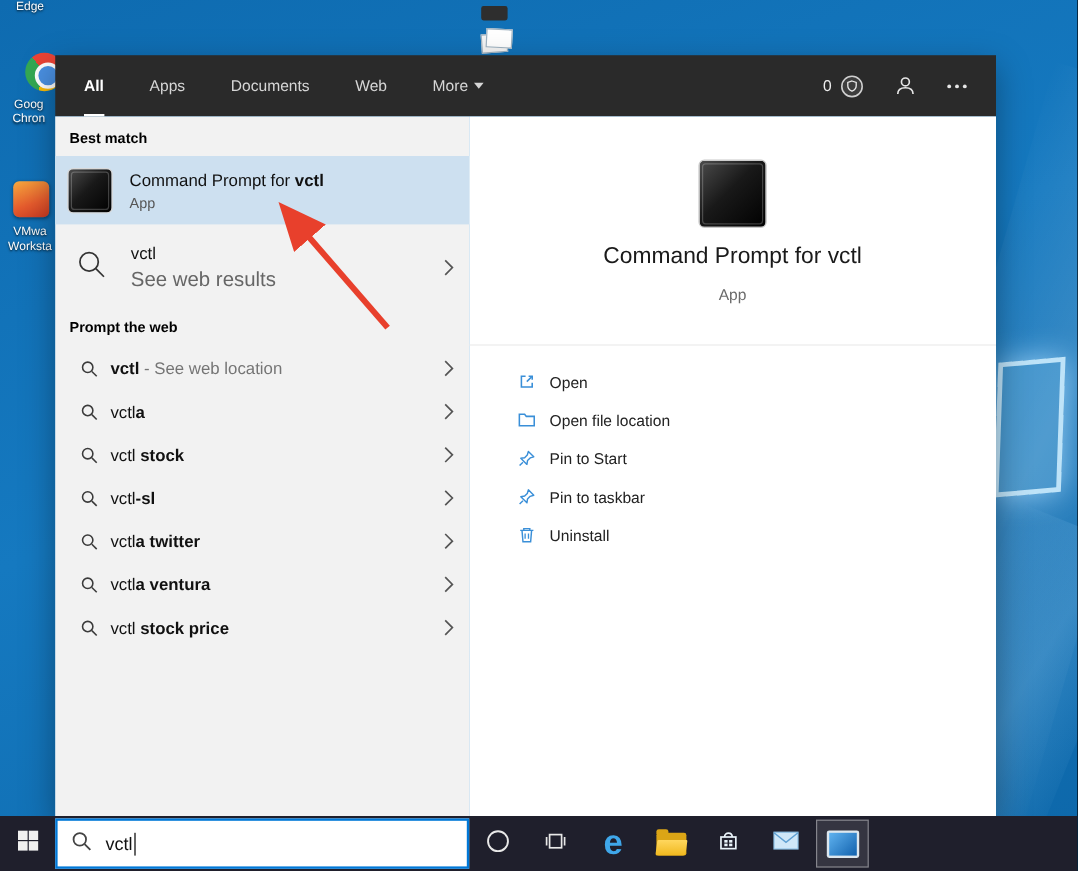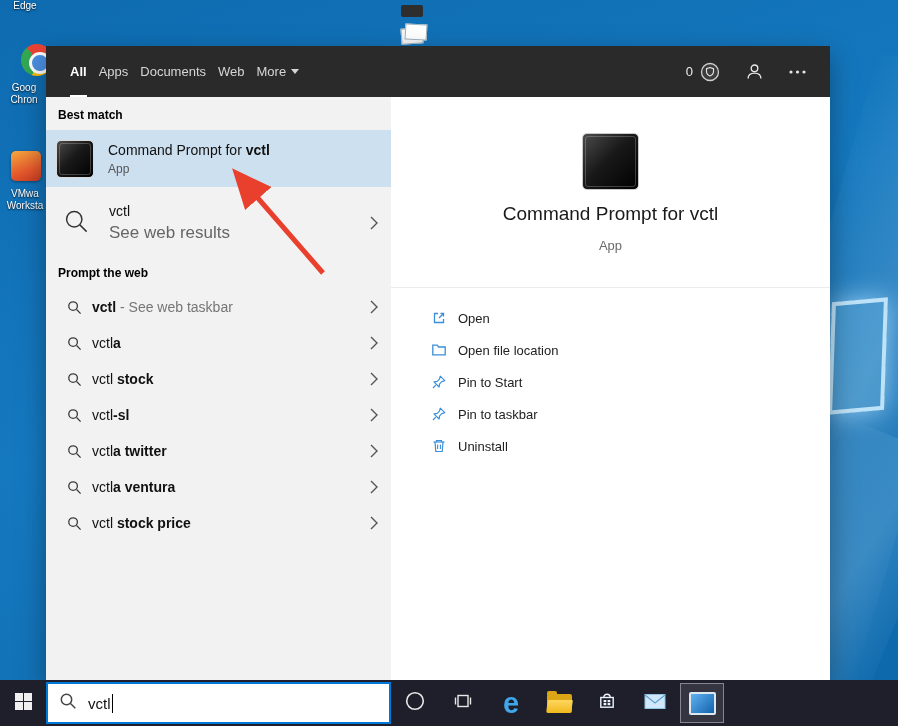--- a/index.html
+++ b/index.html
@@ -34,21 +34,21 @@
   .papers { position:absolute; left:401px; top:24px; width:26px; height:22px; }
   .papers i { position:absolute; background:#f4f4f4; border:1px solid #9fb2c0; display:block; }
   .papers .p1 { left:0; top:4px; width:22px; height:16px; transform:rotate(-4deg); }
   .papers .p2 { left:4px; top:0; width:22px; height:16px; transform:rotate(3deg); background:#fff; }
 
   
   #flyout { position:absolute; left:46px; top:46px; width:784px; height:634px;
     box-shadow:0 10px 26px rgba(0,0,0,.35); }
   #fly-header { position:absolute; left:0; top:0; right:0; height:51px; background:#2a2a2a;
     display:flex; align-items:stretch; }
-  .tabs { display:flex; gap:12px; padding-left:24px; }
+  .tabs { display:flex; gap:38px; padding-left:24px; }
   .tab { display:flex; align-items:center; gap:5px; color:#d6d6d6; font-size:13px; cursor:pointer;
     border-bottom:2px solid transparent; padding-top:2px; }
   .tab.active { color:#fff; font-weight:bold; border-bottom-color:#fff; }
   .caret-down { width:0; height:0; border-left:4px solid transparent; border-right:4px solid transparent;
     border-top:5px solid #d6d6d6; display:inline-block; }
   .hdr-right { margin-left:auto; display:flex; align-items:center; gap:26px; padding-right:24px; }
   .rewards-group { display:flex; align-items:center; gap:7px; color:#ededed; font-size:13px; }
   .hicon { display:flex; align-items:center; }
 
   #results-pane { position:absolute; left:0; top:51px; width:345px; bottom:0; background:#f2f2f2; }
@@ -225,21 +225,21 @@
 
       <div id="sug-list">
 
         <div class="sug-row">
           <span class="sug-icon">
               <svg width="15" height="15" viewBox="0 0 16 16">
                 <circle cx="6.5" cy="6.5" r="4.6" fill="none" stroke="#3b3b3b" stroke-width="1.4"></circle>
                 <line x1="10.2" y1="10.2" x2="14.5" y2="14.5" stroke="#3b3b3b" stroke-width="1.4"></line>
               </svg>
             </span>
-          <span class="sug-text"><span></span><b>vctl</b><span class="note"> - See web taskbar</span></span>
+          <span class="sug-text"><span></span><b>vctl</b><span class="note"> - See web location</span></span>
           <span class="chev">
               <svg width="10" height="16" viewBox="0 0 10 16">
                 <path d="M2 2l6 6-6 6" fill="none" stroke="#555" stroke-width="1.4"></path>
               </svg>
             </span>
         </div>
 
         <div class="sug-row">
           <span class="sug-icon">
               <svg width="15" height="15" viewBox="0 0 16 16">

